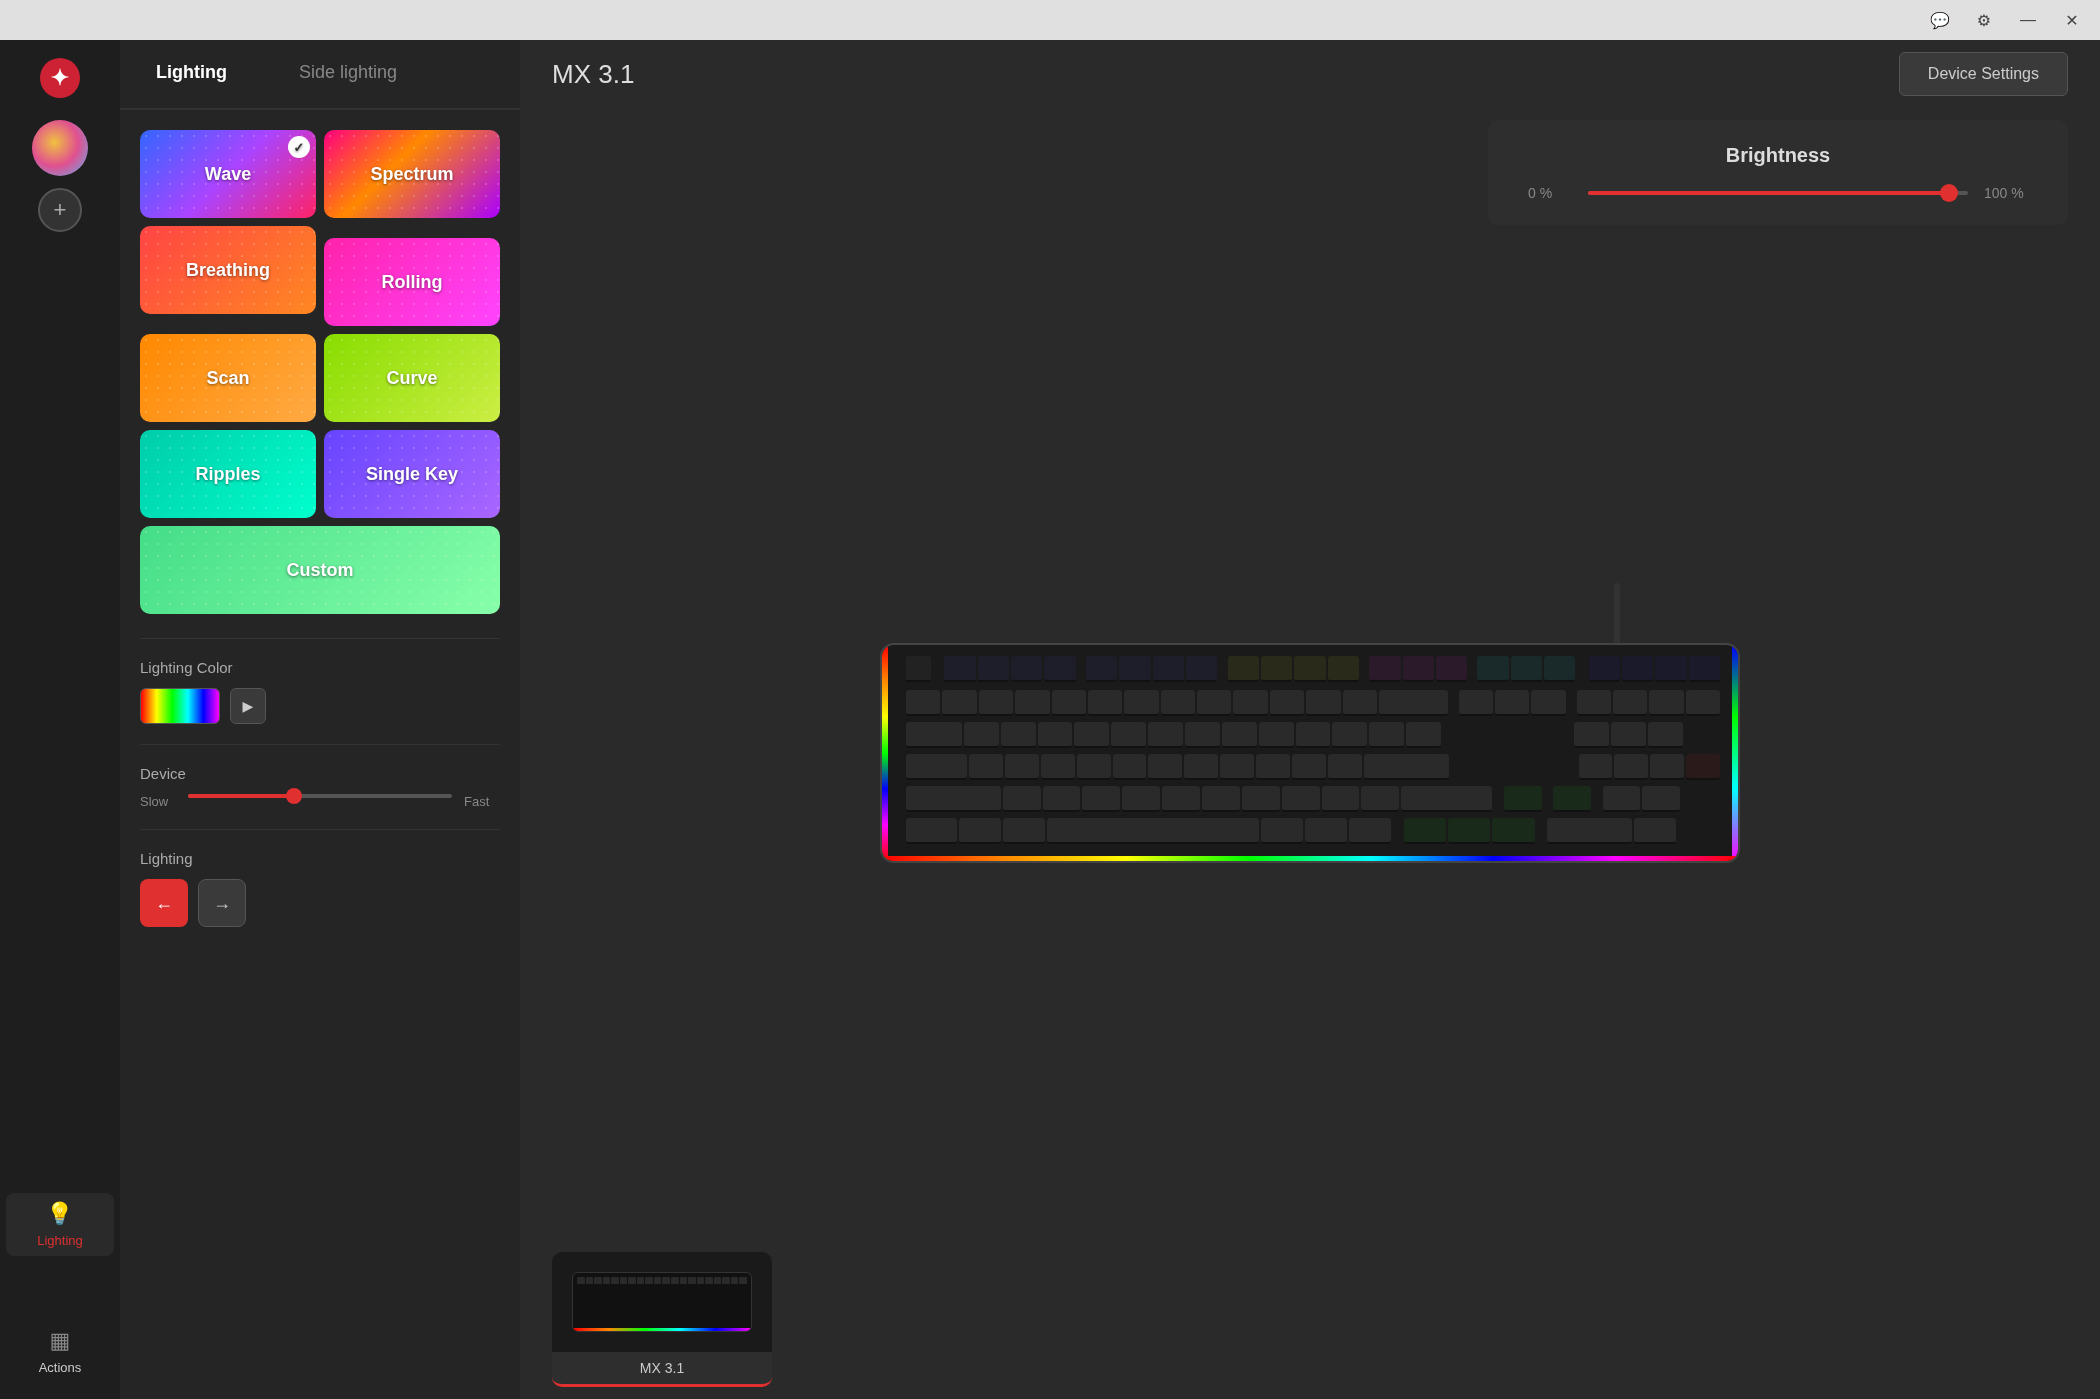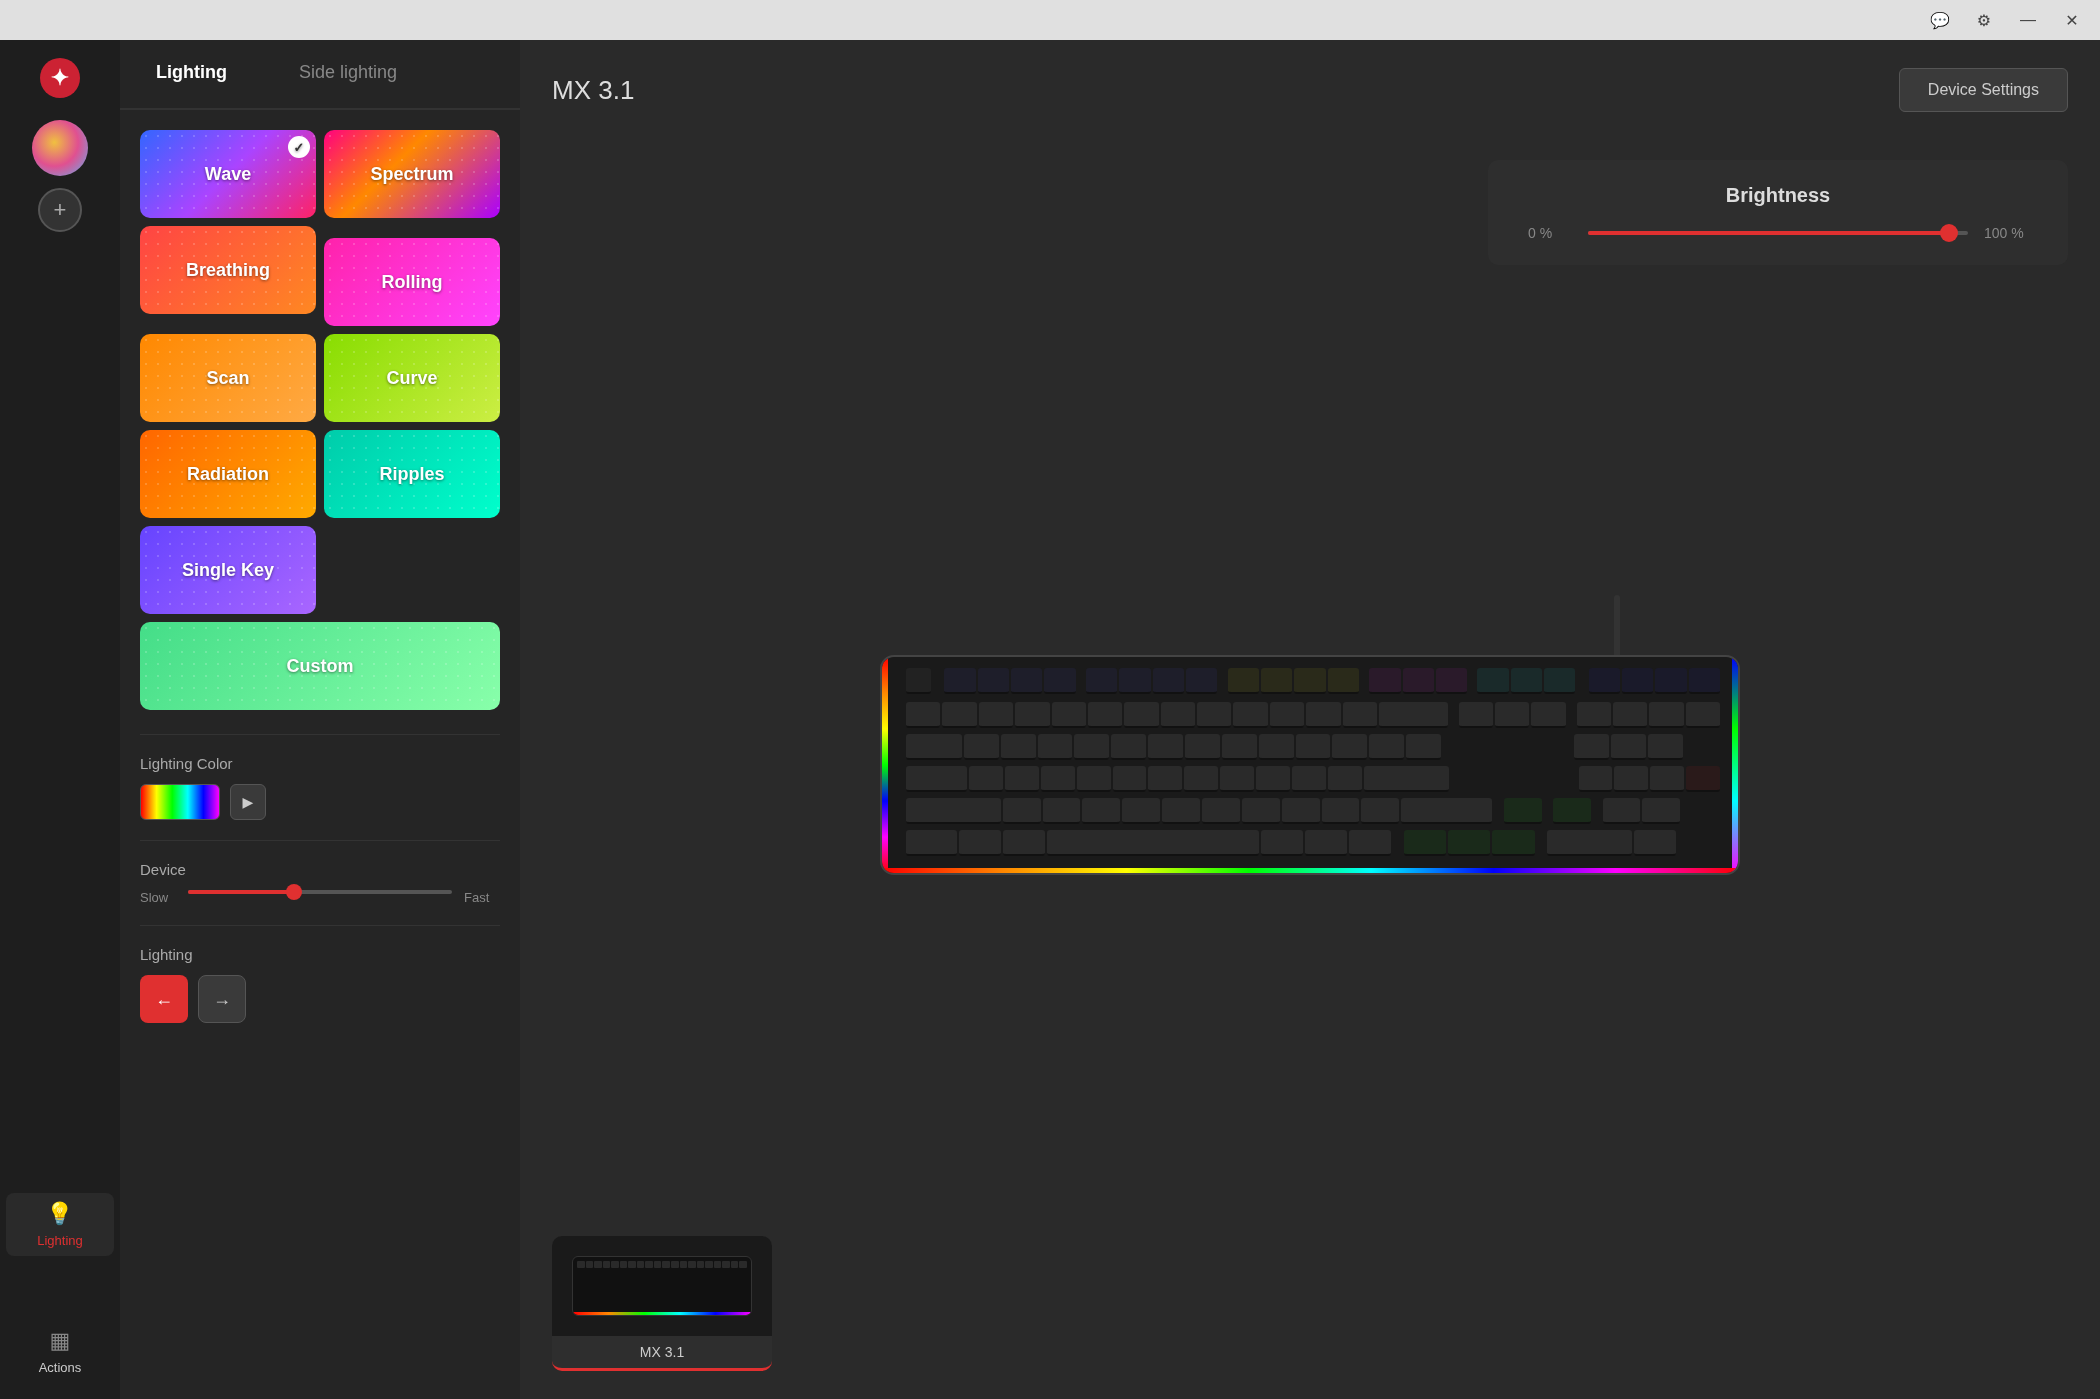--- a/index.html
+++ b/index.html
@@ -290,23 +290,22 @@
       background: #3a3a3a;
       color: #ccc;
       border: 1px solid #555;
     }
 
     
     .main-content {
       flex: 1;
       display: flex;
       flex-direction: column;
-      padding: 28px 32px;
+      padding: 12px 32px;
       position: relative;
-      gap: 24px;
     }
 
     
     .header-row {
       display: flex;
       align-items: center;
       justify-content: space-between;
       margin-bottom: 24px;
     }
     .page-title {
@@ -582,24 +581,20 @@
       <div class="lighting-tile tile-scan">
         <div class="tile-dots"></div>
         <span class="tile-label">Scan</span>
       </div>
 
       <div class="lighting-tile tile-curve">
         <div class="tile-dots"></div>
         <span class="tile-label">Curve</span>
       </div>
 
-      <div class="lighting-tile tile-radiation">
-        <div class="tile-dots"></div>
-        <span class="tile-label">Radiation</span>
-      </div>
 
       <div class="lighting-tile tile-ripples">
         <div class="tile-dots"></div>
         <span class="tile-label">Ripples</span>
       </div>
 
       <div class="lighting-tile tile-singlekey">
         <div class="tile-dots"></div>
         <span class="tile-label">Single Key</span>
       </div>

